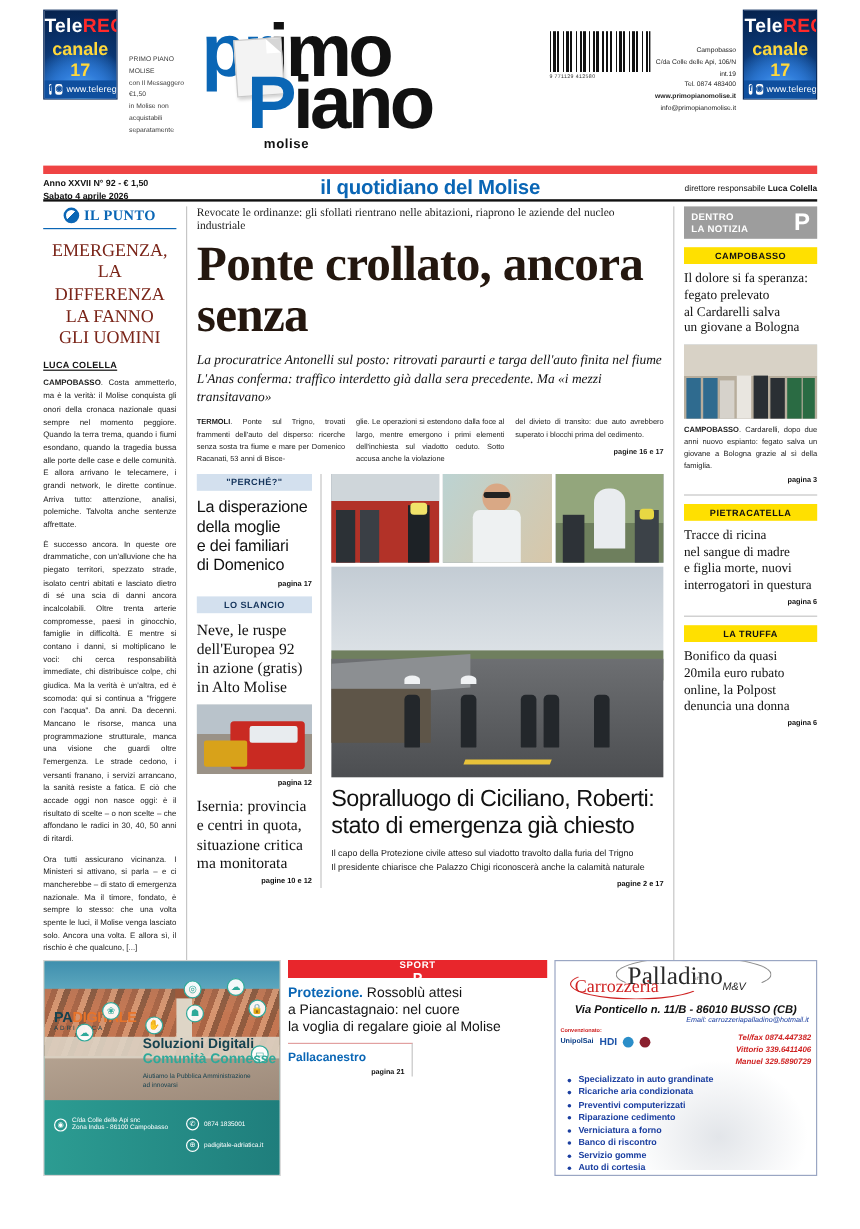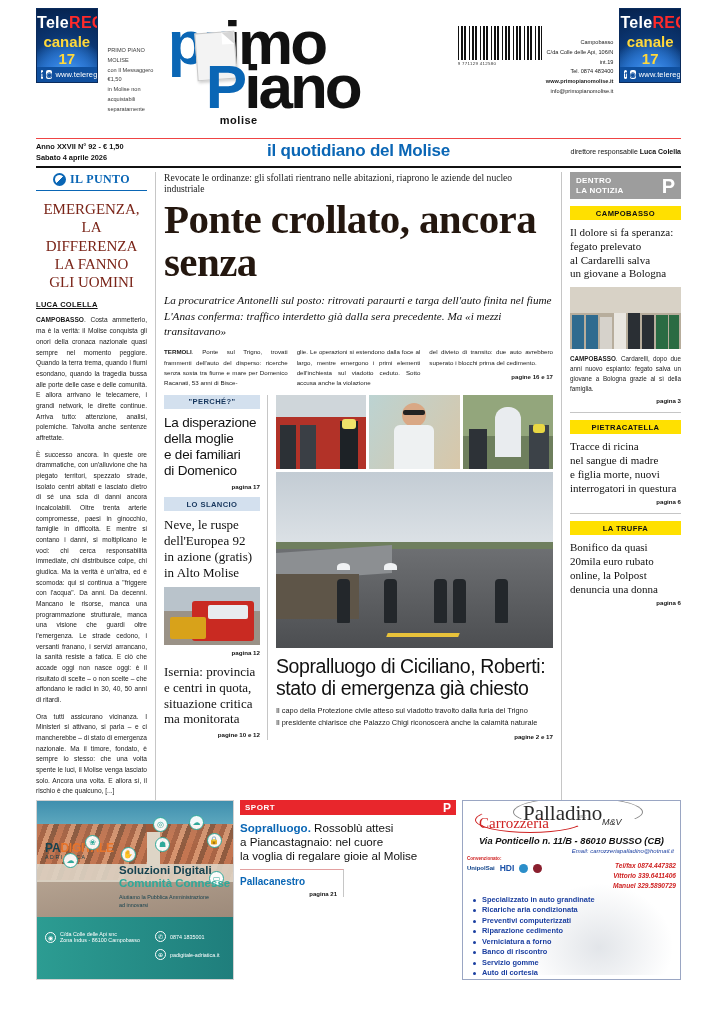--- a/index.html
+++ b/index.html
@@ -48,21 +48,21 @@
   .barcode { width:84px; padding-top:18px; }
   .barcode .bars { height:34px; width:84px; background:
      repeating-linear-gradient(90deg,#111 0 1px,#fff 1px 3px,#111 3px 5px,#fff 5px 6px,#111 6px 8px,#fff 8px 11px);
   }
   .barcode .bcnum { font-size:4.4px; color:#333; margin-top:1px; letter-spacing:.3px; }
   .pub-info { width:120px; padding:30px 6px 0 4px; text-align:right; font-size:5.6px; line-height:1.75; color:#222; }
   .pub-info .bold { font-weight:bold; }
 
   
   .band { position:absolute; left:36px; right:36px; top:138px; height:26px; background:#fff; }
-  .band-inner { position:relative; height:26px; border-top:1px solid #ef4444; }
+  .band-inner { position:relative; height:26px; border-top:7px solid #ef4444; }
   .band .left { position:absolute; left:0; top:0; font-size:7.4px; line-height:1.45; font-weight:bold; color:#111; padding-top:3px; }
   .band .mid { position:absolute; left:0; right:0; top:2px; text-align:center; font-size:17px; font-weight:bold; color:#0a66b5; letter-spacing:-.2px; }
   .band .right { position:absolute; right:0; top:9px; font-size:7px; color:#111; }
   .band .right b { color:#111; }
   .hrule { position:absolute; left:36px; right:36px; top:166px; height:2px; background:#111; }
 
   
   .content { position:absolute; left:36px; top:172px; width:645px; }
   .cols { display:flex; gap:0; }
 
@@ -122,21 +122,21 @@
   .r-pg { font-size:6.1px; font-weight:bold; text-align:right; margin-top:3px; }
   .r-sep { height:1px; background:#c6c6c6; margin:8px 0 7px 0; }
 
   
   .bottom { position:absolute; left:36px; top:800px; width:645px; display:flex; gap:6px; }
   .ad-left { width:198px; height:180px; position:relative; overflow:hidden; border:1px solid #d2d2d2;
       background:linear-gradient(160deg,#2fa99a 0%, #2b9f95 40%, #1f7e7c 100%); }
   .sport-box { width:216px; }
   .ad-right { width:219px; height:180px; border:1px solid #9aa6c3; background:#fff; position:relative; overflow:hidden; }
 
-  .sportbar { background:#e8262c; height:15px; display:flex; align-items:center; justify-content:space-between; padding:0 5px; }
+  .sportbar { background:#e8262c; height:15px; display:flex; align-items:center; justify-content:space-between; padding:0 5px;flex-direction:column; }
   .sportbar .st { color:#fff; font-size:8px; font-weight:bold; letter-spacing:.5px; }
   .sportbar .sp { color:#fff; font-size:12px; font-weight:bold; line-height:1; }
   .sp-lead { font-size:11.6px; line-height:1.2; margin-top:6px; color:#111; }
   .sp-lead b { color:#0a66b5; font-weight:bold; }
   .sp-split { display:flex; gap:6px; margin-top:6px; }
   .sp-l { width:104px; border-right:1px solid #c6c6c6; padding-right:6px; border-top:1px solid #e2a0a0; padding-top:6px; }
   .sp-r { flex:1; }
   .sp-cat { font-size:10px; font-weight:bold; color:#0a66b5; }
   .sp-t { font-size:11.2px; line-height:1.28; margin-top:2px; color:#111; }
   .sp-body { font-size:6.1px; line-height:1.6; text-align:justify; color:#1a1a1a; }
@@ -489,21 +489,21 @@
           <span>padigitale-adriatica.it</span>
         </div>
       </div>
     </div>
 
     <div class="sport-box">
       <div class="sportbar">
         <span class="st">SPORT</span>
         <span class="sp">P</span>
       </div>
-      <div class="sp-lead"><b>Sopralluogo.</b><span style="white-space:pre-line;"> Rossoblù attesi
+      <div class="sp-lead"><b>Protezione.</b><span style="white-space:pre-line;"> Rossoblù attesi
 a Piancastagnaio: nel cuore
 la voglia di regalare gioie al Molise</span></div>
 
       <div class="sp-split">
         <div class="sp-l">
           <div class="sp-cat">Pallacanestro</div>
           <div class="sp-pg">pagina 21</div>
         </div>
       </div>
     </div>

